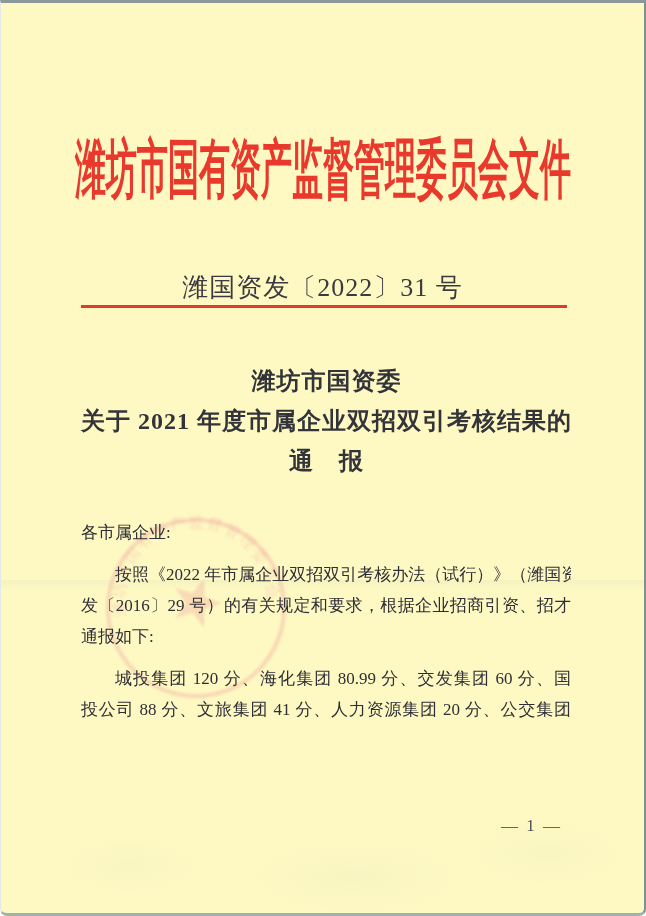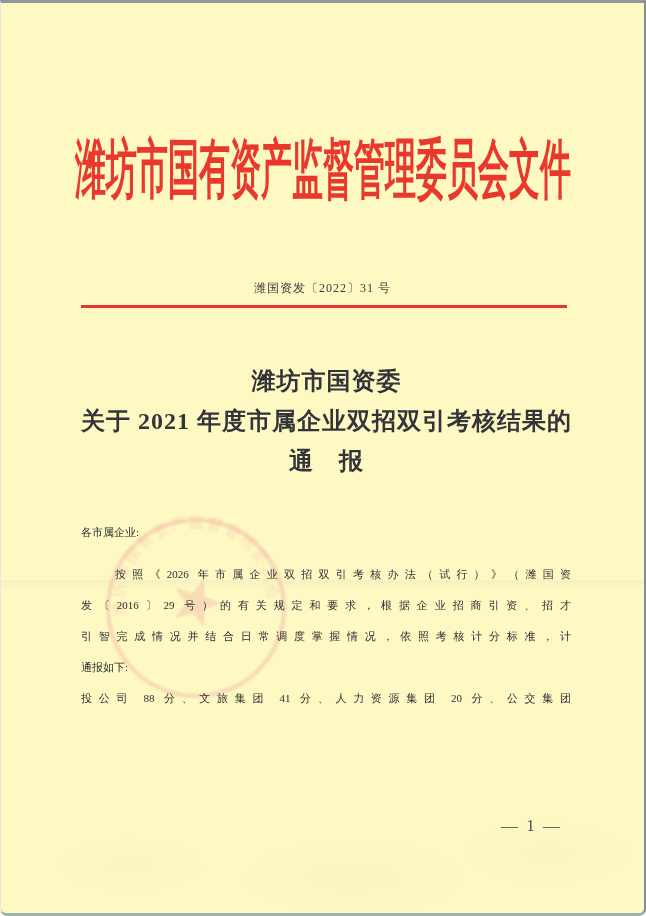--- a/index.html
+++ b/index.html
@@ -59,21 +59,21 @@
     font-weight: bold;
     color: var(--letterhead-red, #e9382c);
     transform: translateX(-50%) scale(0.5, 1.04);
   }
   .doc-number {
     position: absolute;
     top: 272px;
     left: 0;
     width: 100%;
     text-align: center;
-    font-size: 12px;
+    font-size: 26px;
     line-height: 26px;
     letter-spacing: 1px;
     color: #3a3a40;
   }
   .red-rule {
     position: absolute;
     top: 302px;
     left: 80px;
     width: 486px;
     height: 2.5px;
@@ -99,21 +99,21 @@
     height: 200px;
     filter: blur(1.3px);
     opacity: 0.8;
     pointer-events: none;
   }
   .doc-body {
     position: absolute;
     top: 514px;
     left: 80px;
     width: 490px;
-    font-size: 11px;
+    font-size: 17px;
     line-height: 31px;
     color: var(--text-color, #2e2e36);
     overflow: hidden;
   }
   .body-line {
     white-space: nowrap;
     text-align: justify;
     text-align-last: left;
   }
   .body-line.stretch { text-align-last: justify; }
@@ -154,24 +154,24 @@
     </defs>
     <circle cx="100" cy="100" r="88" fill="none" stroke="rgba(233,130,142,0.32)" stroke-width="4.5"></circle>
     <polygon points="100,69 106.2,86.5 124.7,87 110,98.2 115.3,116 100,105.5 84.7,116 90,98.2 75.3,87 93.8,86.5" fill="rgba(233,130,142,0.30)" transform="rotate(18 100 95)"></polygon>
     <text font-size="15.5" letter-spacing="2" fill="rgba(233,130,142,0.32)" font-family="Liberation Serif, DejaVu Serif, serif">
       <textPath href="#sealArc">潍坊市国有资产监督管理委员会</textPath>
     </text>
   </svg>
 
   <div class="doc-body">
       <div class="body-line">各市属企业:</div>
-      <div class="body-line indent stretch gap">按照《2026 年市属企业双招双引考核办法（试行）》（潍国资</div>
+      <div class="body-line indent stretch gap">按照《2022 年市属企业双招双引考核办法（试行）》（潍国资</div>
       <div class="body-line stretch">发〔2016〕29 号）的有关规定和要求，根据企业招商引资、招才</div>
-      <div class="body-line stretch">引智完成情况并结合日常调度掌握情况，依照考核计分标准，计</div>
       <div class="body-line">通报如下:</div>
+      <div class="body-line indent stretch gap">城投集团 120 分、海化集团 80.99 分、交发集团 60 分、国</div>
       <div class="body-line stretch">投公司 88 分、文旅集团 41 分、人力资源集团 20 分、公交集团</div>
     </div>
 
   <div class="scan-streak"></div>
   <div class="scan-mottle"></div>
 
   <div class="page-number">— 1 —</div>
 
 </div>
 

